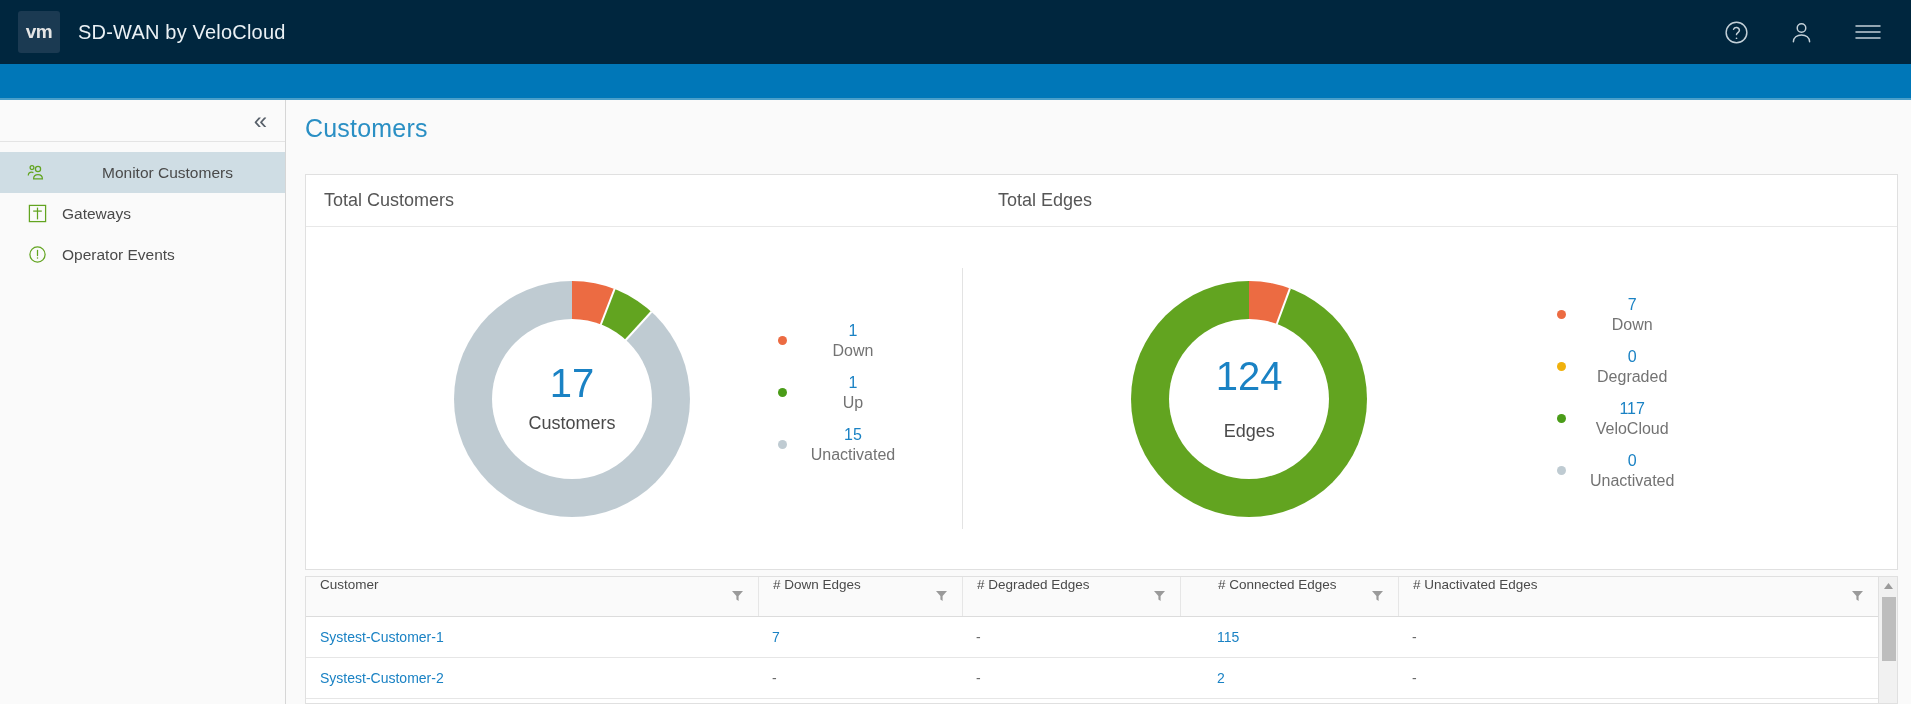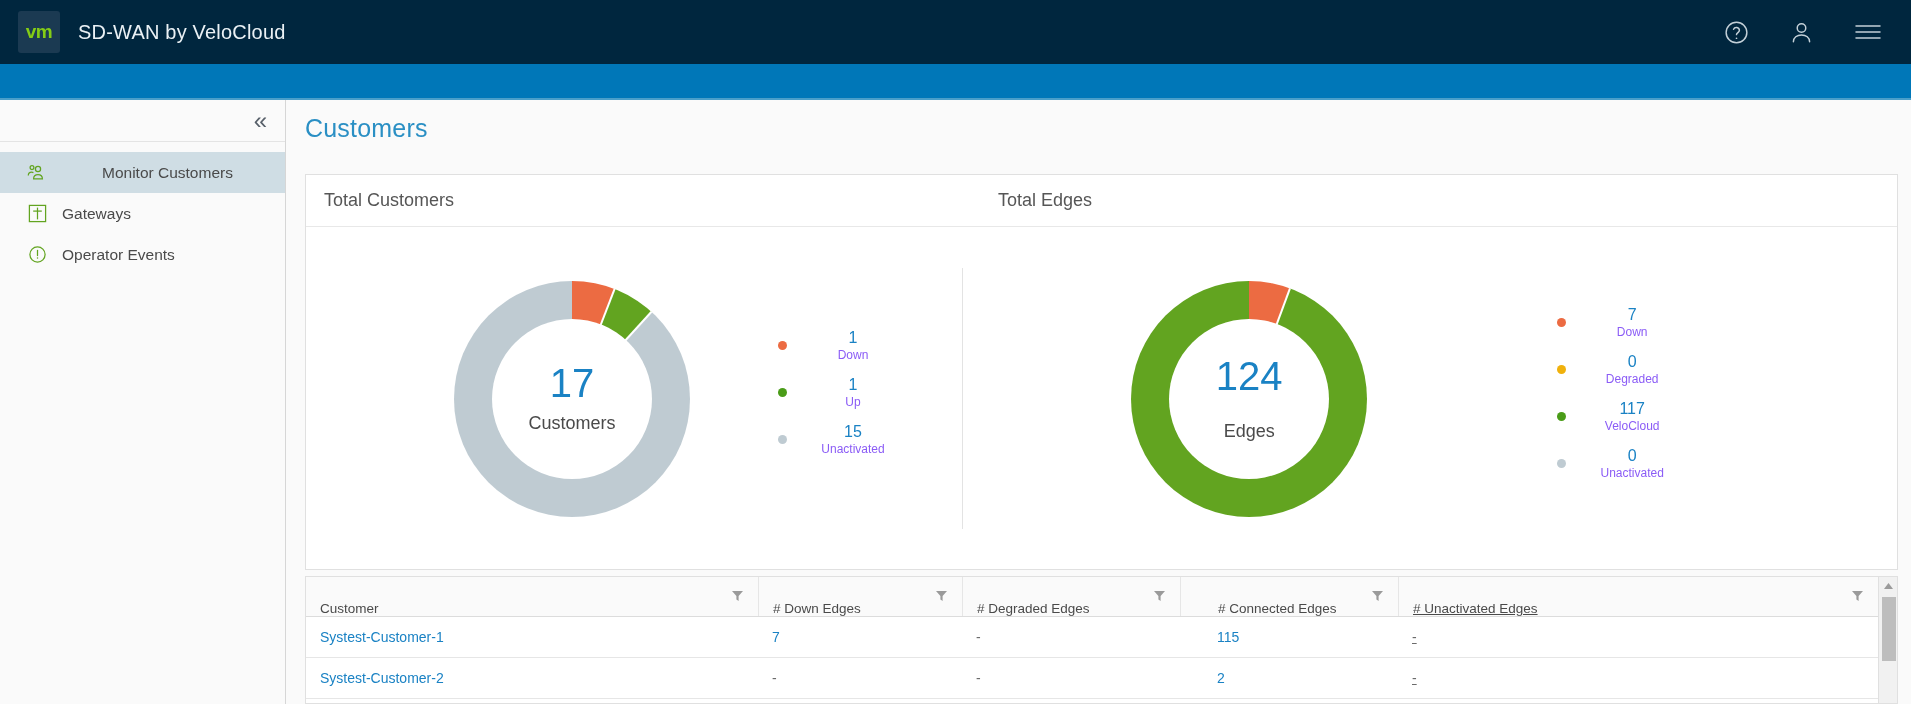--- a/index.html
+++ b/index.html
@@ -16,21 +16,21 @@
     width: 1911px; height: 64px;
     background: #00263E;
     display: flex; align-items: center;
   }
   .vm-logo {
     width: 42px; height: 42px;
     margin-left: 18px;
     background: #1B3A52;
     border-radius: 3px;
     display: flex; align-items: center; justify-content: center;
-    color: #84cc16;
+    color: #e5e5e5;
     font-size: 19px; font-weight: bold;
     letter-spacing: -0.5px;
     font-family: "Liberation Sans", sans-serif;
   }
   .app-title {
     margin-left: 18px;
     color: #eaf1f5;
     font-size: 20px;
     font-weight: normal;
     letter-spacing: 0.2px;
@@ -150,39 +150,39 @@
   .legend-dot {
     width: 9px; height: 9px; border-radius: 50%;
     flex: 0 0 auto;
   }
   .legend-txt {
     margin-left: 18px;
     display: flex; flex-direction: column; align-items: center;
     min-width: 96px;
   }
   .legend-val { color: #1a82c4; font-size: 16px; line-height: 1.25; }
-  .legend-name { color: #8b5cf6; font-size: 12px; line-height: 1.25; }
+  .legend-name { color: #737373; font-size: 16px; line-height: 1.25; }
 
   
   .table-wrap {
     position: absolute; top: 476px; left: 18px;
     width: 1593px; height: 128px;
     background: #ffffff;
     border: 1px solid #e0e0e0;
     display: flex;
   }
   .tbl { flex: 1 1 auto; }
   .tbl-head {
     display: flex;
     height: 40px;
     background: #fafafa;
     border-bottom: 1px solid #dcdcdc;
   }
   .th {
-    display: flex; align-items: flex-end;
+    display: flex; align-items: flex-start;
     font-size: 13.5px; color: #4a4a4a;
     padding-left: 14px;
     border-left: 1px solid #e6e6e6;
     position: relative;
     cursor: pointer;
   }
   .th:first-child { border-left: none; }
   .th .filter-ico {
     position: absolute; right: 14px; top: 50%;
     transform: translateY(-50%);
@@ -194,21 +194,21 @@
     font-size: 14px; color: #4a4a4a;
     padding-left: 14px;
   }
   .td.link { color: #1a82c4; cursor: pointer; }
   .td.num { color: #1a82c4; cursor: pointer; }
   .td.dash { color: #6b6b6b; }
   .c0 { width: 452px; }
   .c1 { width: 204px; }
   .c2 { width: 218px; }
   .c3 { width: 218px; padding-left: 37px; }
-  .c4 { width: 480px; text-decoration: underline; }
+  .c4 { width: 480px; }
 
   .scroll-col {
     width: 20px;
     background: #f1f1f1;
     border-left: 1px solid #e0e0e0;
     position: relative;
     cursor: pointer;
   }
   .scroll-up {
     height: 18px;

